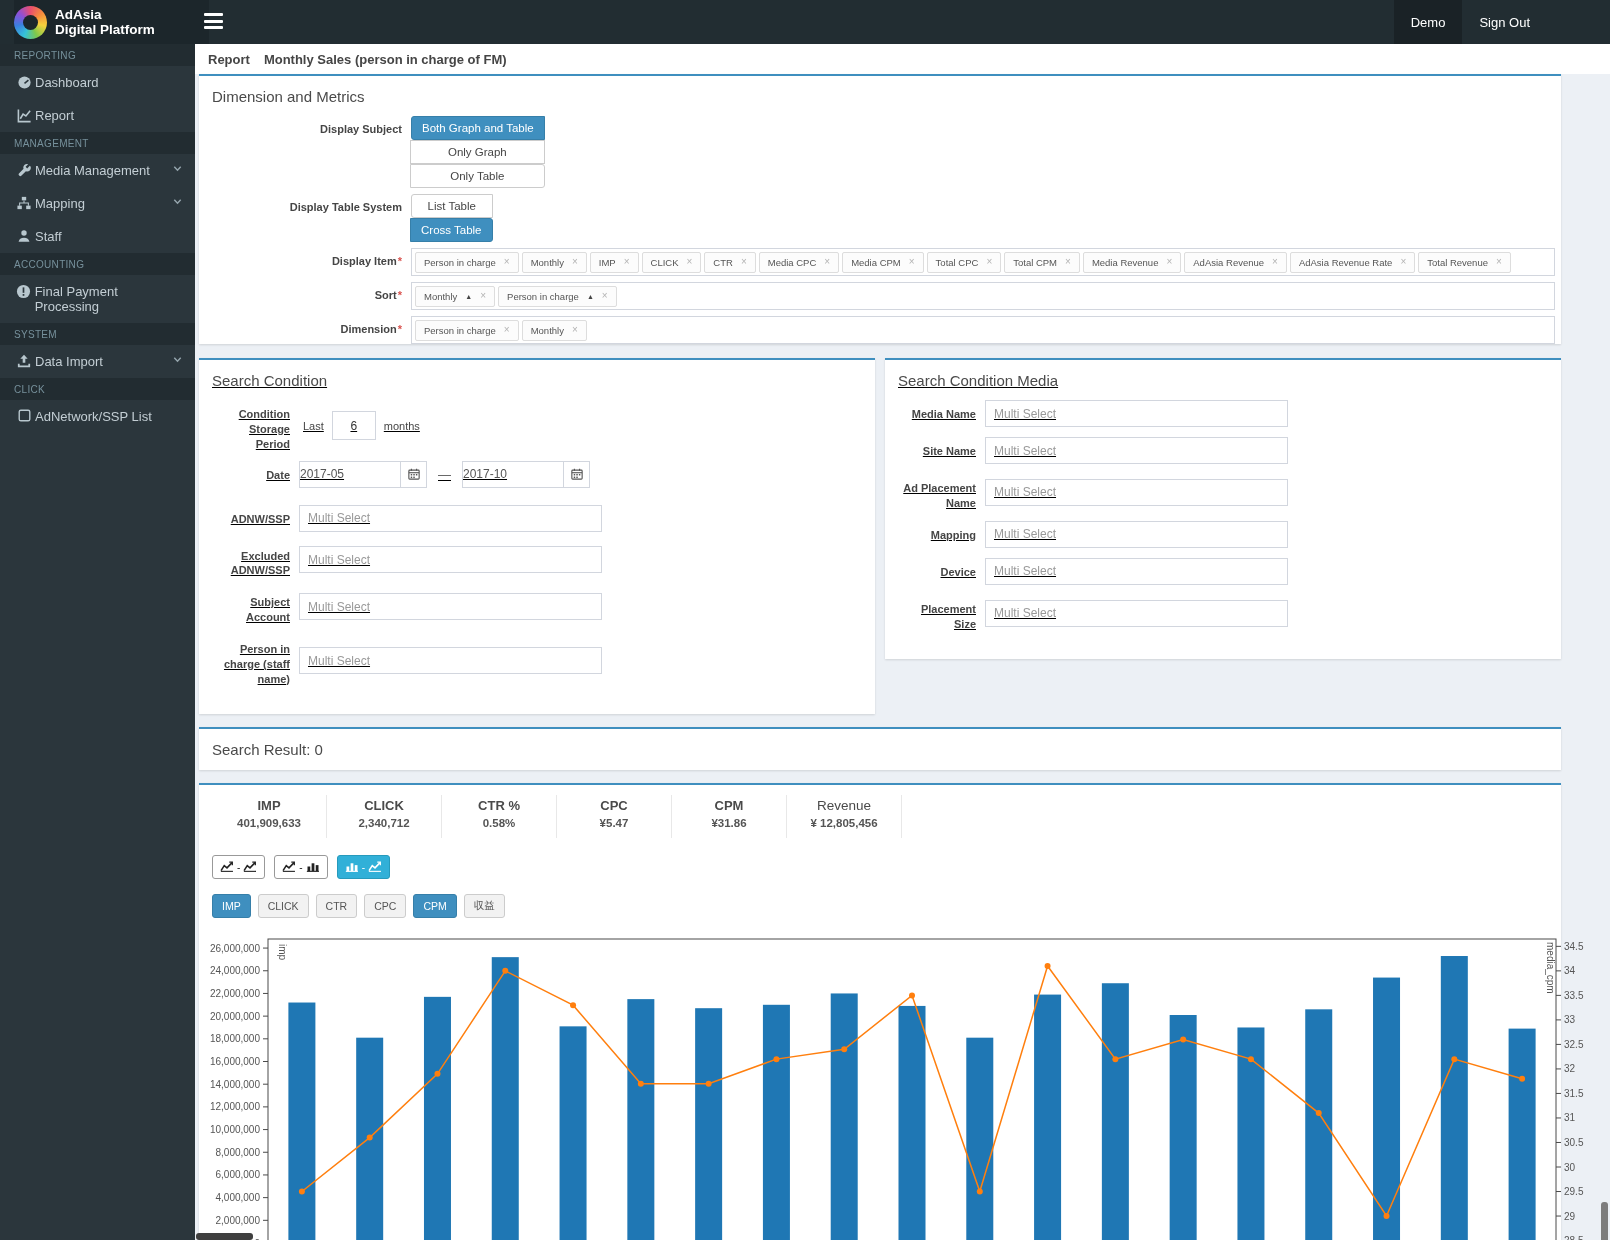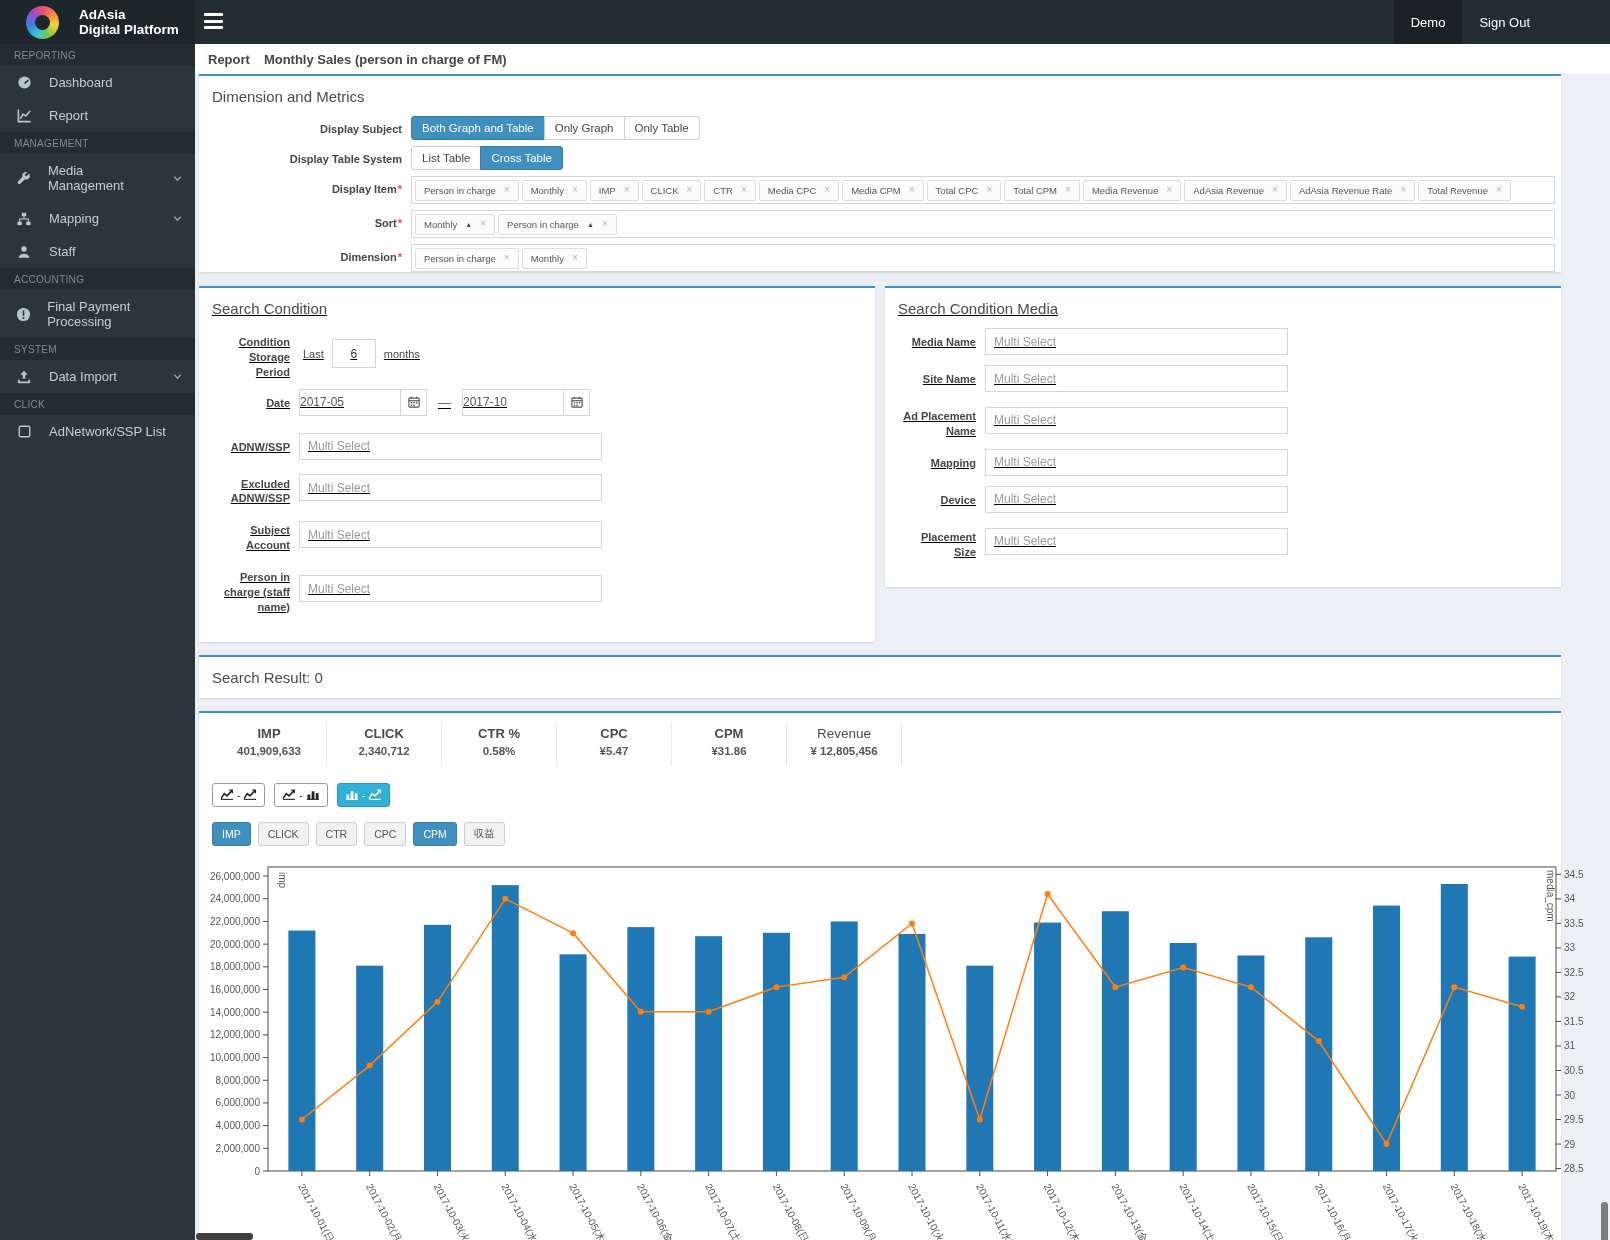--- a/index.html
+++ b/index.html
@@ -3,45 +3,45 @@
 <meta charset="utf-8">
 <style>
   html,body{margin:0;padding:0;}
   body{
     width:1610px;height:1240px;overflow:hidden;position:relative;
     background:#ecf0f5;font-family:"Liberation Sans","DejaVu Sans",sans-serif;
     -webkit-font-smoothing:antialiased;
   }
   
   .topbar{position:absolute;top:0;left:0;right:0;height:44px;background:#222d32;z-index:20;}
-  .logo{position:absolute;left:0;top:0;width:195px;height:44px;background:#1c262b;display:flex;align-items:center;gap:20px;padding-left:26px;box-sizing:border-box;cursor:pointer;}
+  .logo{position:absolute;left:14px;top:0;width:195px;height:44px;background:#1c262b;display:flex;align-items:center;gap:8px;box-sizing:border-box;cursor:pointer;}
   .logo-ring{width:33px;height:33px;border-radius:50%;background:conic-gradient(#e94f6e,#f78b3d,#f7d23d,#7ec84b,#35c3d8,#3b7fe0,#8e4fd8,#e94f6e);display:flex;align-items:center;justify-content:center;flex:0 0 33px;}
   .logo-hole{width:15px;height:15px;border-radius:50%;background:#1c262b;}
   .logo-text{color:#fff;font-weight:bold;font-size:13.5px;line-height:1.12;}
   .hamburger{position:absolute;left:204px;top:13px;width:19px;height:16px;display:flex;flex-direction:column;justify-content:space-between;cursor:pointer;}
   .hamburger span{display:block;height:3px;background:#fff;border-radius:1px;}
   .topbar-right{position:absolute;right:63px;top:0;height:44px;display:flex;align-items:stretch;}
   .tb-demo,.tb-signout{display:flex;align-items:center;padding:0 17px;color:#fff;font-size:13px;cursor:pointer;}
   .tb-demo{background:#1a2226;}
   
   .sidebar{position:absolute;top:44px;left:0;bottom:0;width:195px;background:#2b363c;z-index:10;}
   .side-sec{background:#222c31;color:#76909b;font-size:10px;padding:6px 14px 5px;letter-spacing:.3px;}
-  .side-item{display:flex;align-items:center;gap:16px;padding:9px 12px 9px 15px;color:#c3ced4;font-size:13px;cursor:pointer;}
+  .side-item{display:flex;align-items:flex-start;gap:2px;padding:9px 12px 9px 15px;color:#c3ced4;font-size:13px;cursor:pointer;}
   .side-item .sicon{width:18px;display:inline-flex;justify-content:center;color:#b8c7ce;}
   .side-item .chev{margin-left:auto;color:#95a5ad;display:inline-flex;}
   
   .content{position:absolute;left:195px;top:44px;right:0;bottom:0;}
   .page-header{background:#fff;height:30px;display:flex;align-items:center;gap:14px;padding-left:13px;font-weight:bold;color:#454545;font-size:13px;}
   .panel{background:#fff;border-top:2px solid #3f8fbf;margin:0 49px 13px 4px;box-shadow:0 1px 2px rgba(0,0,0,.12);}
   .panel-title{font-size:15px;color:#4a4a4a;padding:12px 13px 11px;}
   
   .form-row{display:flex;align-items:flex-start;margin:0 6px 6px 0;}
   .form-label{width:212px;text-align:right;font-size:11px;font-weight:bold;color:#454545;padding:7px 9px 0 0;box-sizing:border-box;flex:0 0 212px;}
   .req{color:#d9534f;margin-left:1px;}
-  .btn-group{display:flex;}
+  .btn-group{display:flex;flex-direction:column;}
   .gbtn{font-size:11.5px;padding:5px 10px;border:1px solid #ccc;background:#fff;color:#454545;margin-left:-1px;cursor:pointer;white-space:nowrap;}
   .gbtn:first-child{border-radius:3px 0 0 3px;margin-left:0;}
   .gbtn:last-child{border-radius:0 3px 3px 0;}
   .gbtn.sel{background:#3f8fbf;border-color:#367fa9;color:#fff;}
   .tagbox{flex:1;border:1px solid #d2d6de;min-height:28px;padding:2px 3px;display:flex;flex-wrap:wrap;gap:3px;align-items:center;box-sizing:border-box;background:#fff;}
   .tag{display:inline-flex;align-items:center;gap:8px;border:1px solid #ddd;background:#fcfcfc;border-radius:2px;padding:4px 8px;font-size:9.5px;color:#555;cursor:pointer;white-space:nowrap;}
   .tag .tri{font-size:7px;color:#444;}
   .tag .x{color:#b3b3b3;font-size:10px;line-height:1;}
   
   .row2{display:flex;gap:10px;margin:0 49px 13px 4px;align-items:flex-start;text-decoration:underline;}

